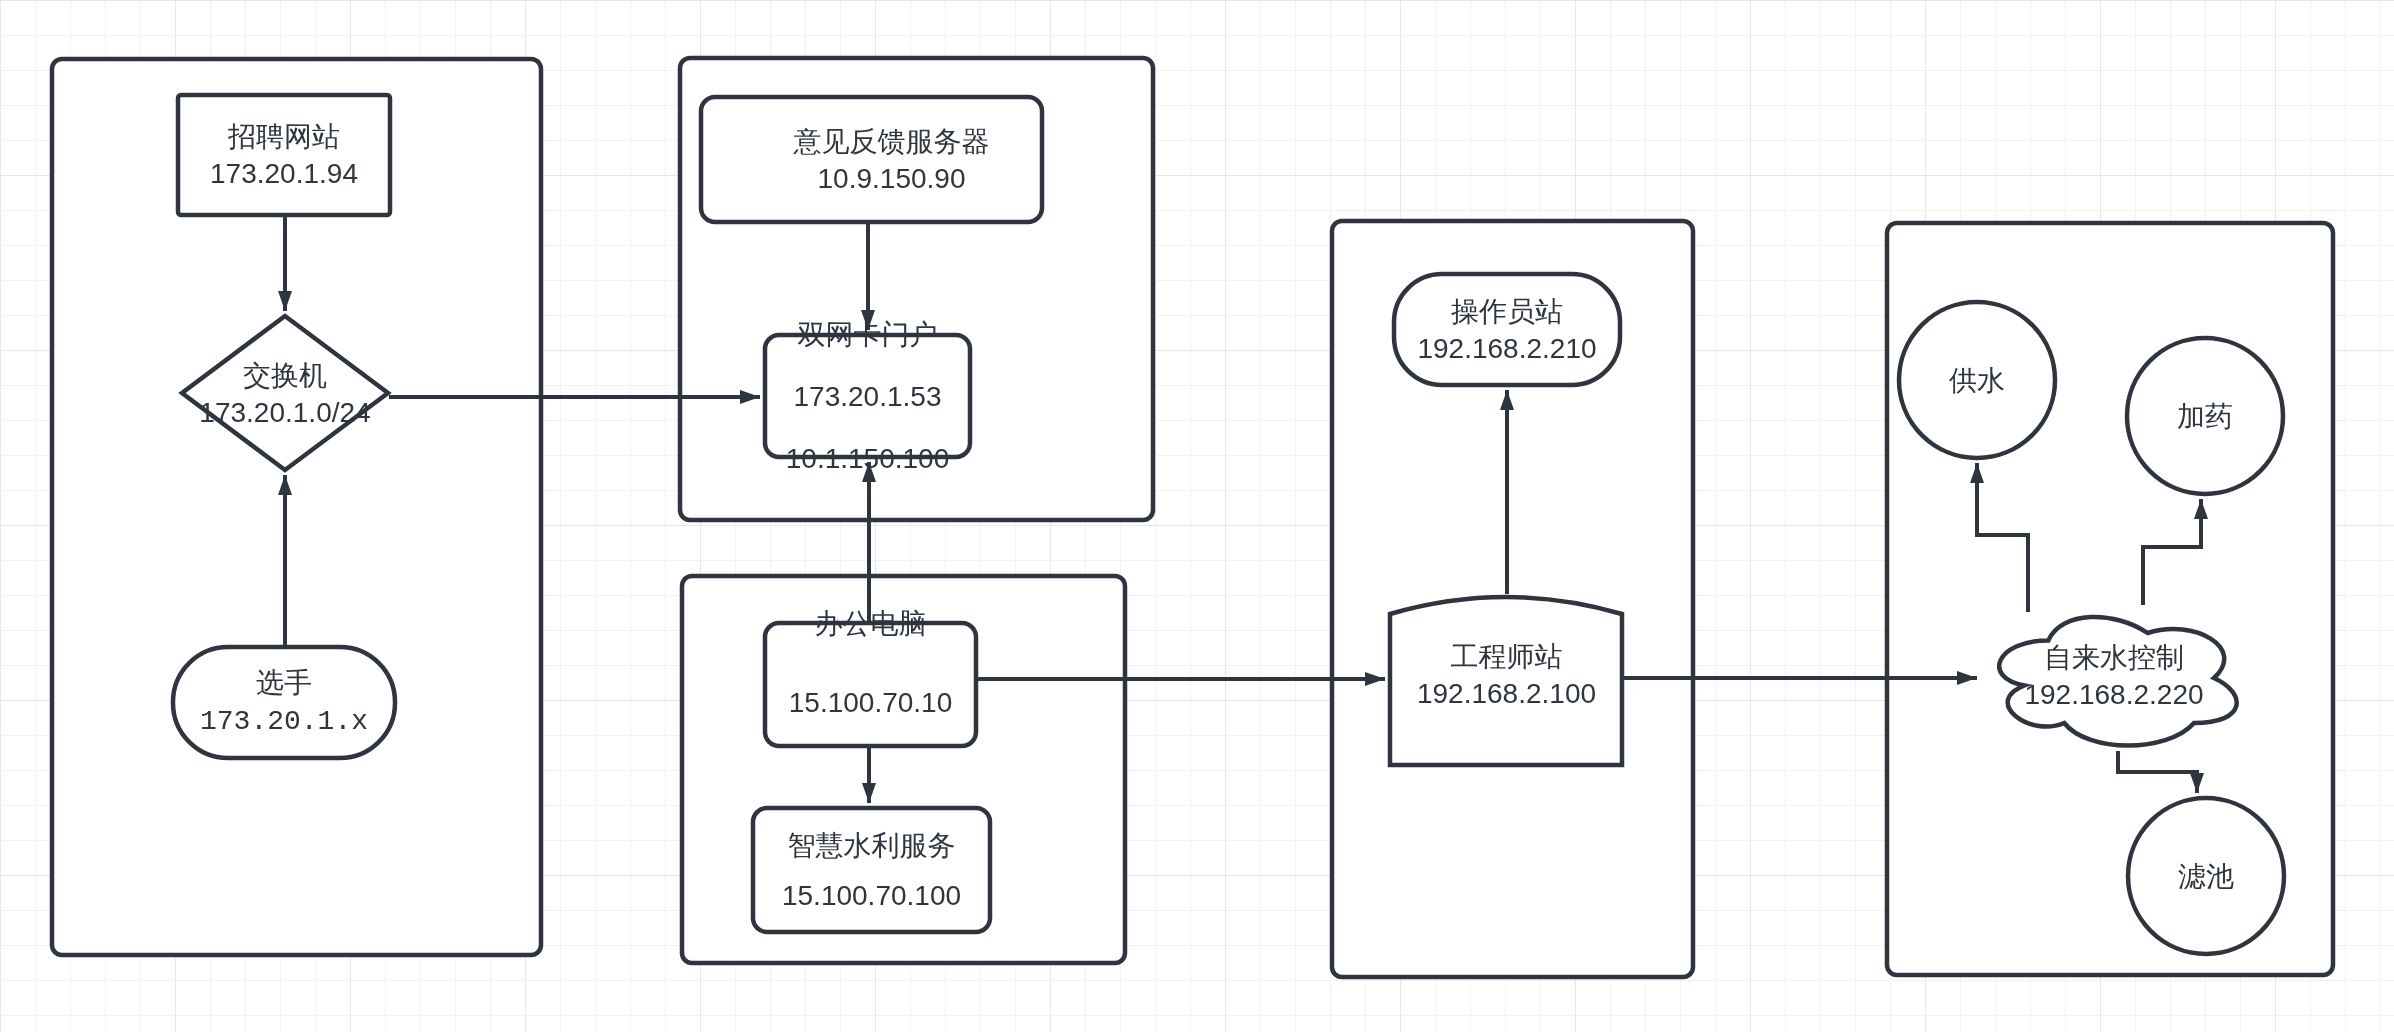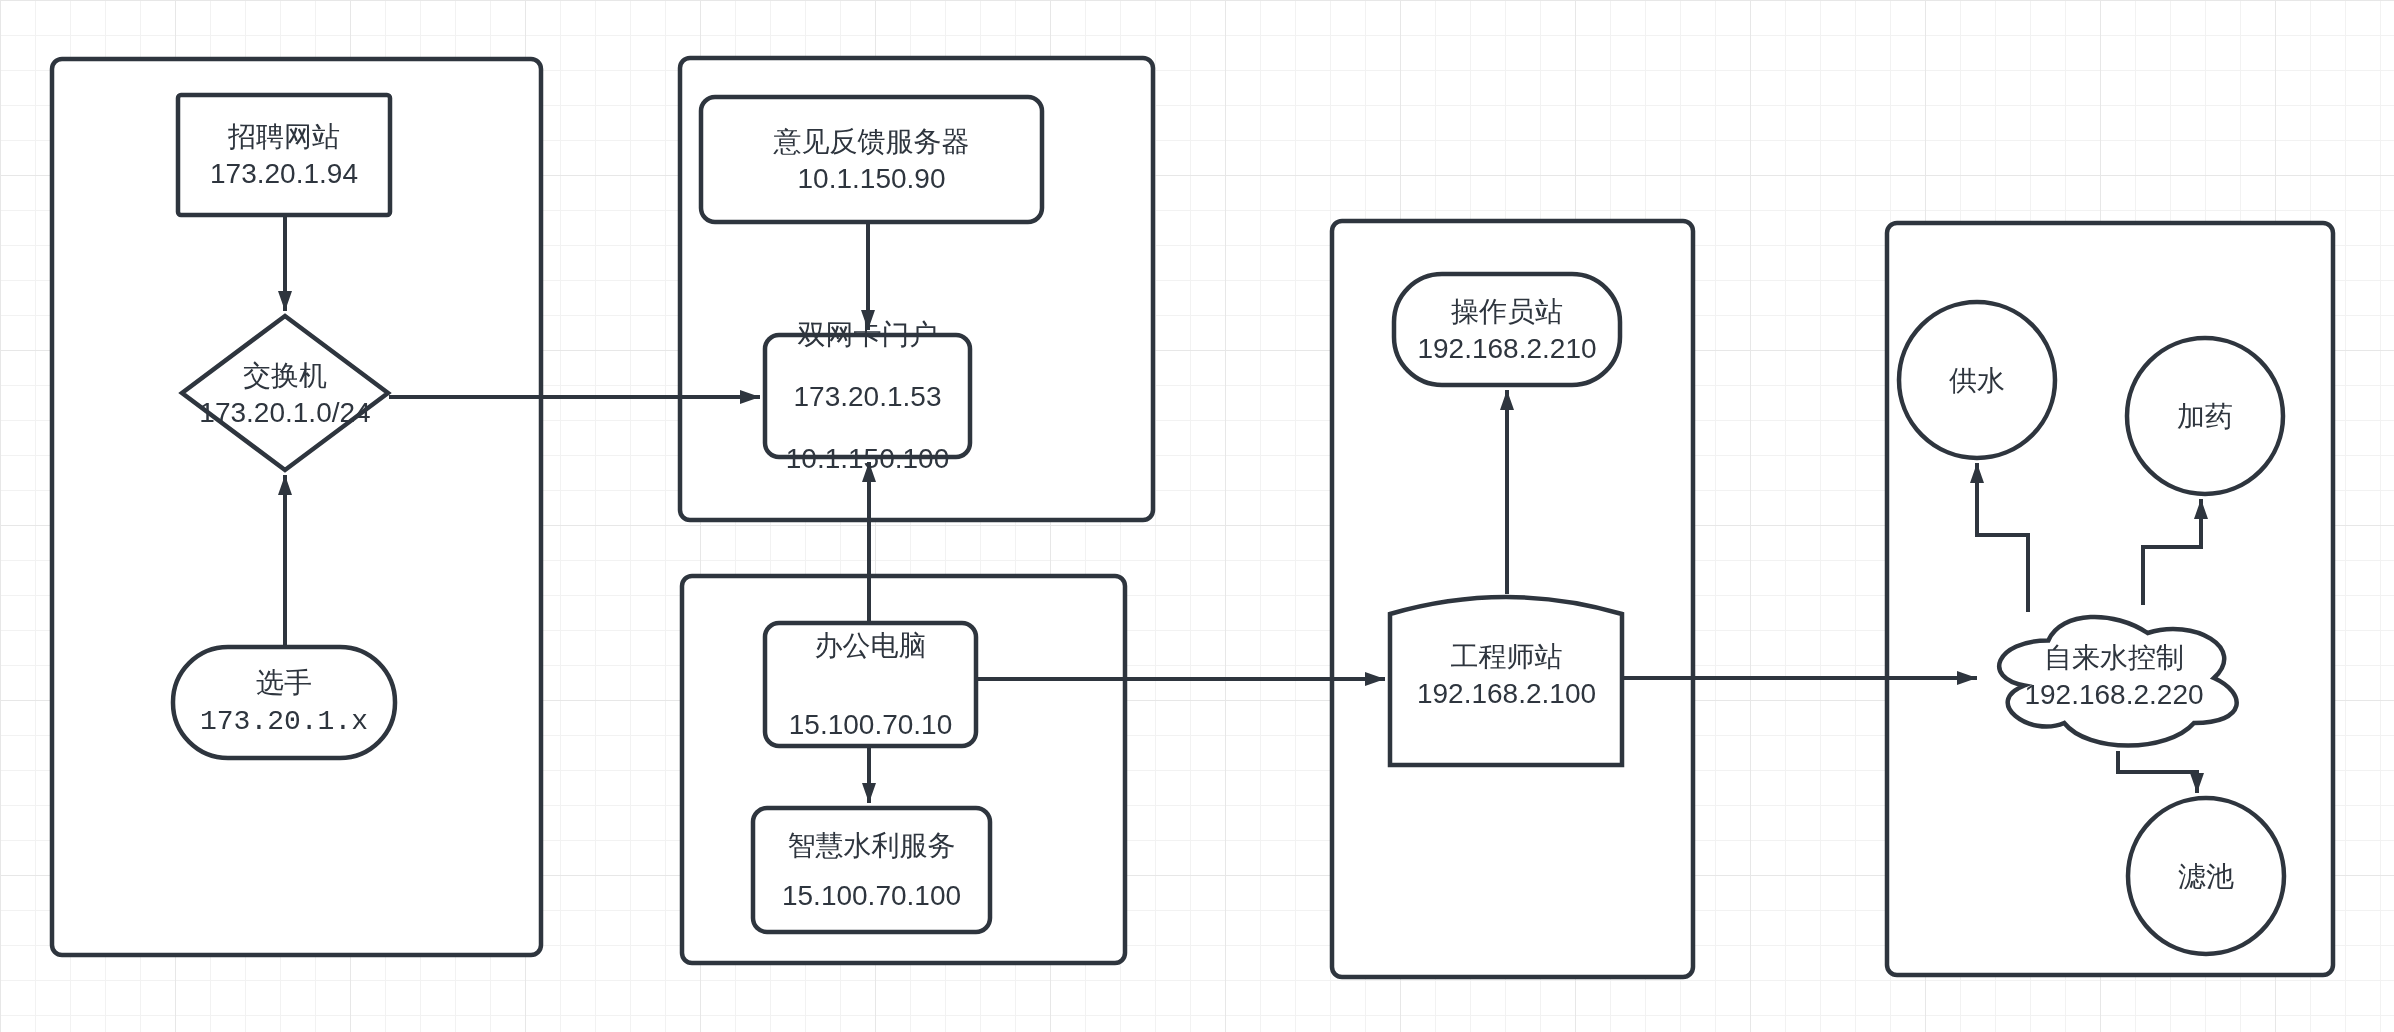--- a/index.html
+++ b/index.html
@@ -119,32 +119,32 @@
   <div class="lbl" style="left:165px;top:357px;width:240px;height:74px;">
     <span>交换机</span>
     <span>173.20.1.0/24</span>
   </div>
 
   <div class="lbl" style="left:173px;top:647px;width:222px;height:111px;font-family:Liberation Mono, monospace;">
     <span>选手</span>
     <span>173.20.1.x</span>
   </div>
 
-  <div class="lbl" style="left:701px;top:97px;width:341px;height:125px;">
+  <div class="lbl" style="left:721px;top:97px;width:341px;height:125px;">
     <span>意见反馈服务器</span>
-    <span>10.1.150.90</span>
+    <span>10.9.150.90</span>
   </div>
 
   <div class="lbl" style="left:765px;top:337px;width:205px;height:118px;gap:25px;">
     <span>双网卡门户</span>
     <span>173.20.1.53</span>
     <span>10.1.150.100</span>
   </div>
 
-  <div class="lbl" style="left:765px;top:623px;width:211px;height:123px;gap:42px;">
+  <div class="lbl" style="left:765px;top:601px;width:211px;height:123px;gap:42px;">
     <span>办公电脑</span>
     <span>15.100.70.10</span>
   </div>
 
   <div class="lbl" style="left:753px;top:808px;width:237px;height:124px;gap:13px;">
     <span>智慧水利服务</span>
     <span>15.100.70.100</span>
   </div>
 
   <div class="lbl" style="left:1394px;top:274px;width:226px;height:111px;">

